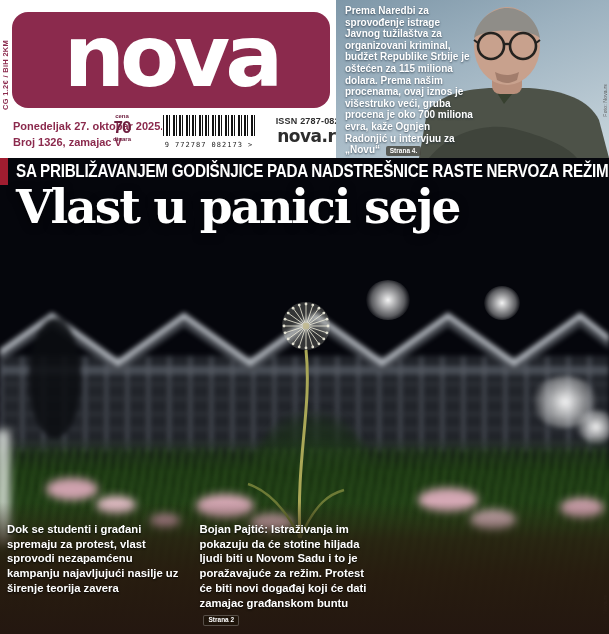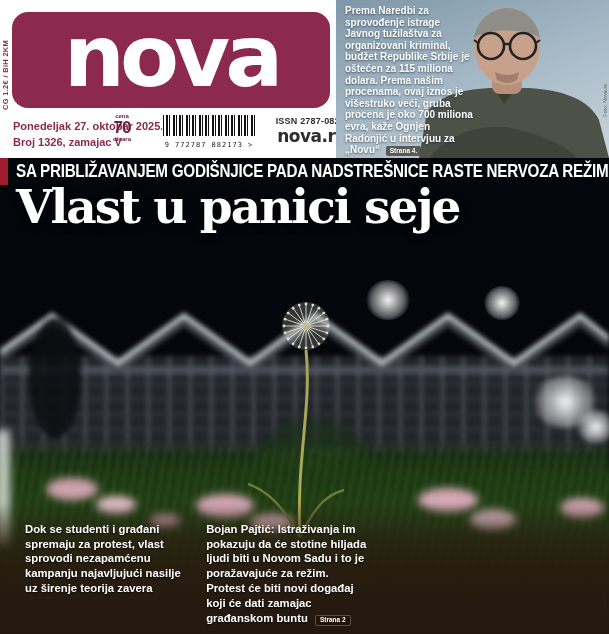--- a/index.html
+++ b/index.html
@@ -100,21 +100,21 @@
   .flower{position:absolute;border-radius:50%;filter:blur(4px);}
   .leftlight{position:absolute;left:-4px;top:272px;width:14px;height:115px;background:rgba(235,240,235,.8);filter:blur(4px);}
   .dandelion{position:absolute;left:0;top:0;z-index:5;}
   .deck-overlay{
     position:absolute;left:0;bottom:0;width:609px;height:132px;z-index:7;
     background:linear-gradient(180deg,rgba(42,28,16,0) 0%,rgba(42,28,16,.72) 28%,rgba(40,26,15,.92) 55%,#241710 100%);
   }
   .deck{
     position:absolute;left:0;bottom:8px;width:609px;z-index:8;
     display:grid;grid-template-columns:1fr .97fr 1.2fr;gap:13px;
-    padding:0 25px;
+    padding:0 7px;
   }
   .deck-col{
     color:#fff;font-size:11.3px;font-weight:bold;line-height:1.32;
     text-shadow:0 1px 2px rgba(0,0,0,.85);
   }
   .tag-dark{
     display:inline-block;background:#1f150b;color:#fff;border:1px solid rgba(255,255,255,.25);
     font-size:6.5px;font-weight:bold;padding:0 4px;border-radius:2px;margin-left:4px;
     text-shadow:none;white-space:nowrap;
   }

